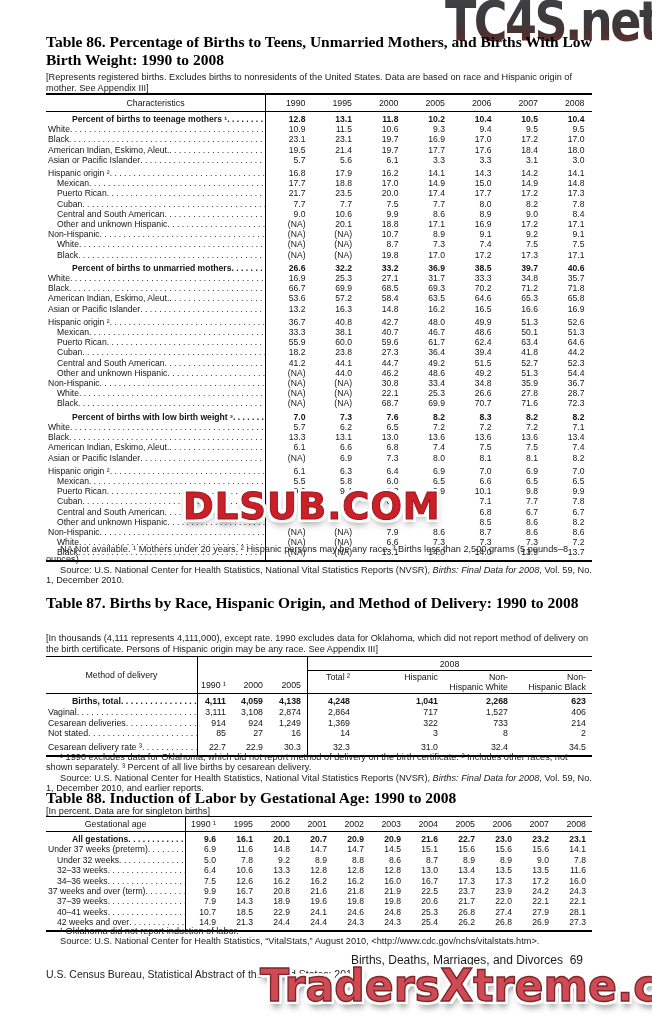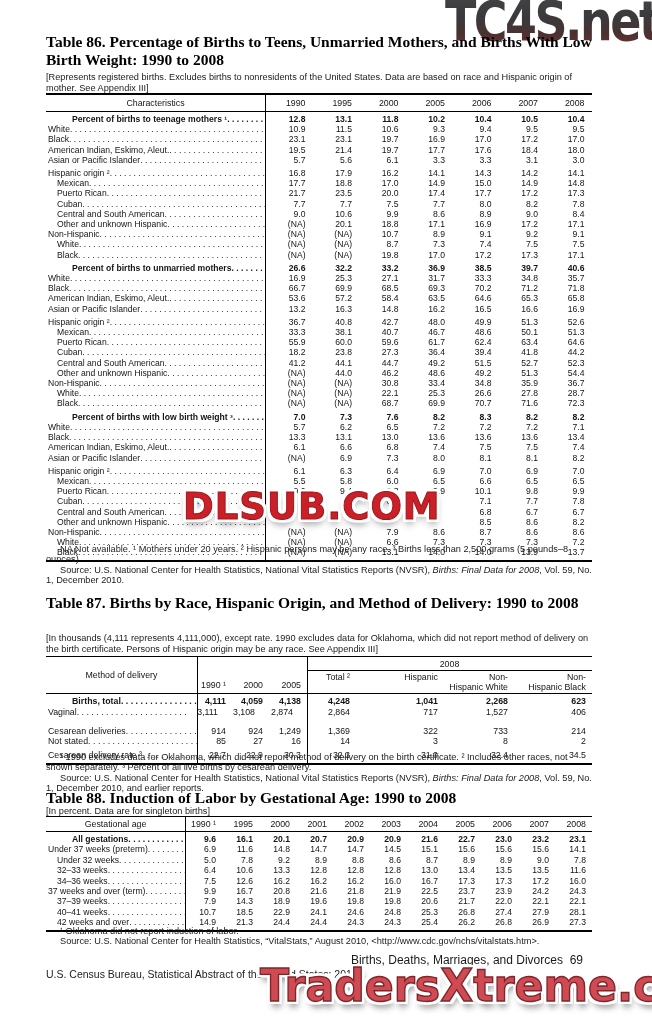--- a/index.html
+++ b/index.html
@@ -683,32 +683,32 @@
           <span class="val" style="width: 78px;">623</span>
         </div>
         <div class="trow">
           <span class="lab i0">
             <span class="lt">Vaginal</span>
             <span class="dots"></span>
           </span>
           <span class="val" style="width: 35px;">3,111</span>
           <span class="val" style="width: 37px;">3,108</span>
           <span class="val" style="width: 38px;">2,874</span>
-          <span class="val" style="width: 49px; margin-left: 8px;">2,864</span>
+          <span class="val" style="width: 49px;">2,864</span>
           <span class="val" style="width: 88px;">717</span>
           <span class="val" style="width: 70px;">1,527</span>
           <span class="val" style="width: 78px;">406</span>
         </div>
         <div class="trow">
           <span class="lab i0">
             <span class="lt">Cesarean deliveries</span>
             <span class="dots"></span>
           </span>
           <span class="val" style="width: 35px;">914</span>
-          <span class="val" style="width: 37px; margin-top: 8px;">924</span>
+          <span class="val" style="width: 37px;">924</span>
           <span class="val" style="width: 38px;">1,249</span>
           <span class="val" style="width: 49px;">1,369</span>
           <span class="val" style="width: 88px;">322</span>
           <span class="val" style="width: 70px;">733</span>
           <span class="val" style="width: 78px;">214</span>
         </div>
         <div class="trow">
           <span class="lab i0">
             <span class="lt">Not stated</span>
             <span class="dots"></span>

